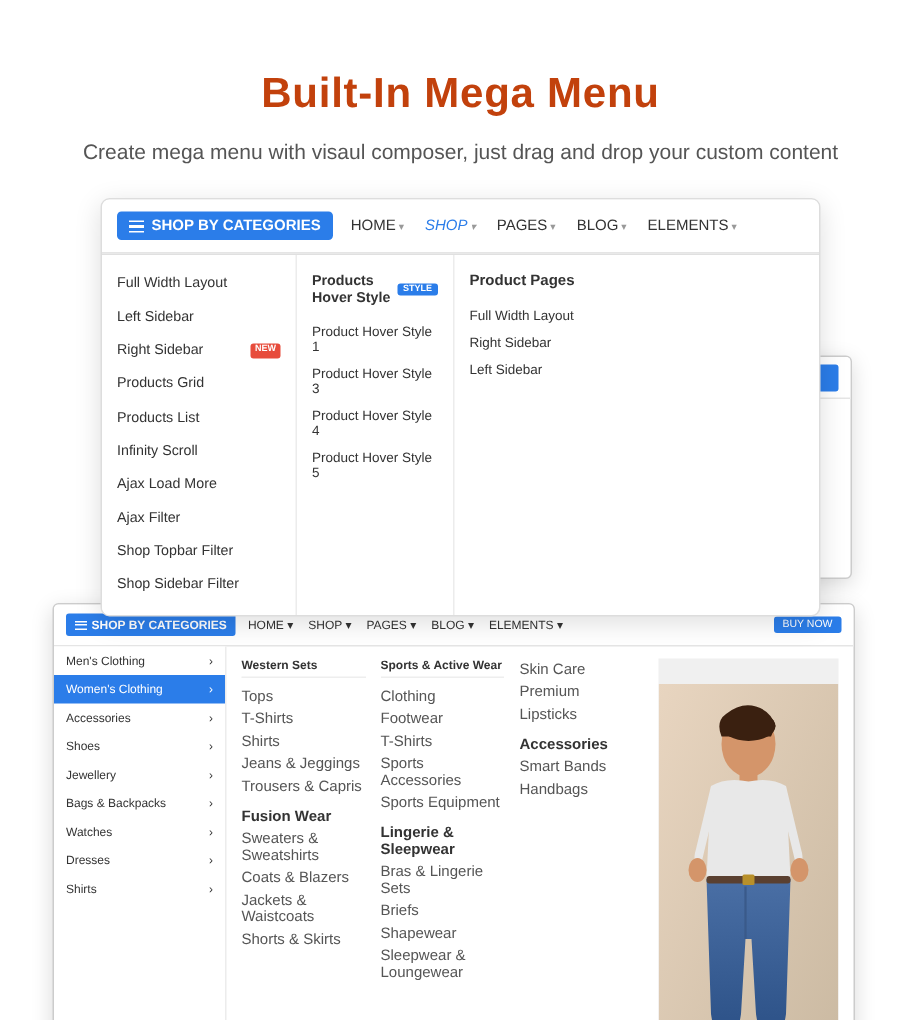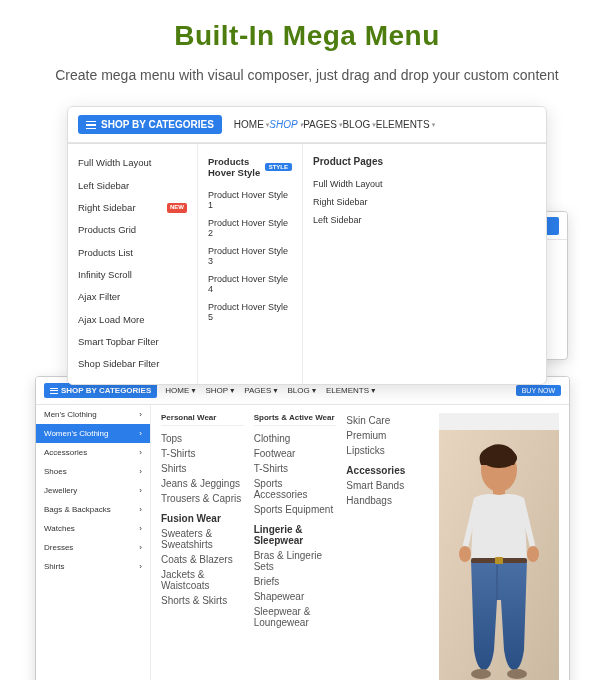--- a/index.html
+++ b/index.html
@@ -12,22 +12,23 @@
     }
 
     
     .page-header {
       text-align: center;
       padding: 20px 30px 10px;
     }
     .page-header h1 {
       font-size: 28px;
       font-weight: 800;
-      color: #4d7c0f;
+      color: #c2410c;
       letter-spacing: 0.5px;
+      margin-top: 26px;
     }
     .page-header p {
       font-size: 14px;
       color: #555;
       margin-top: 12px;
       line-height: 1.6;
     }
 
     
     .screenshots-area {
@@ -71,20 +72,21 @@
       gap: 2px;
     }
     .nav-logo .bars span {
       display: block;
       width: 10px;
       height: 1.5px;
       background: #fff;
     }
     .nav-items {
       display: flex;
+      gap: 14px;
       align-items: center;
     }
     .nav-item {
       font-size: 10px;
       color: #333;
       display: flex;
       align-items: center;
       gap: 2px;
     }
     .nav-item .arrow {
@@ -426,33 +428,32 @@
 
     <div class="mega-menu">
 
       <div class="sidebar">
         <div class="sidebar-item">Full Width Layout</div>
         <div class="sidebar-item">Left Sidebar</div>
         <div class="sidebar-item has-badge">Right Sidebar <span class="badge-new">NEW</span></div>
         <div class="sidebar-item">Products Grid</div>
         <div class="sidebar-item">Products List</div>
         <div class="sidebar-item">Infinity Scroll</div>
+        <div class="sidebar-item">Ajax Load More</div>
         <div class="sidebar-item">Ajax Filter</div>
-        <div class="sidebar-item">Ajax Load More</div>
-        <div class="sidebar-item">Smart Topbar Filter</div>
+        <div class="sidebar-item">Shop Topbar Filter</div>
         <div class="sidebar-item">Shop Sidebar Filter</div>
       </div>
 
       <div class="hover-column">
         <div class="hover-column-header">
           Products Hover Style
           <span class="style-badge">STYLE</span>
         </div>
         <div class="hover-col-item">Product Hover Style 1</div>
-        <div class="hover-col-item">Product Hover Style 2</div>
         <div class="hover-col-item">Product Hover Style 3</div>
         <div class="hover-col-item">Product Hover Style 4</div>
         <div class="hover-col-item">Product Hover Style 5</div>
       </div>
 
       <div class="pages-column">
         <div class="pages-column-header">Product Pages</div>
         <div class="pages-col-item">Full Width Layout</div>
         <div class="pages-col-item">Right Sidebar</div>
         <div class="pages-col-item">Left Sidebar</div>
@@ -573,21 +574,21 @@
         <div class="big-left-item">Shoes <span>›</span></div>
         <div class="big-left-item">Jewellery <span>›</span></div>
         <div class="big-left-item">Bags &amp; Backpacks <span>›</span></div>
         <div class="big-left-item">Watches <span>›</span></div>
         <div class="big-left-item">Dresses <span>›</span></div>
         <div class="big-left-item">Shirts <span>›</span></div>
       </div>
       <div class="big-right">
 
         <div class="big-right-col">
-          <div class="big-right-col-header">Personal Wear</div>
+          <div class="big-right-col-header">Western Sets</div>
           <div class="big-right-col-item">Tops</div>
           <div class="big-right-col-item">T-Shirts</div>
           <div class="big-right-col-item">Shirts</div>
           <div class="big-right-col-item">Jeans &amp; Jeggings</div>
           <div class="big-right-col-item">Trousers &amp; Capris</div>
           <div class="big-right-col-item bold">Fusion Wear</div>
           <div class="big-right-col-item">Sweaters &amp; Sweatshirts</div>
           <div class="big-right-col-item">Coats &amp; Blazers</div>
           <div class="big-right-col-item">Jackets &amp; Waistcoats</div>
           <div class="big-right-col-item">Shorts &amp; Skirts</div>

